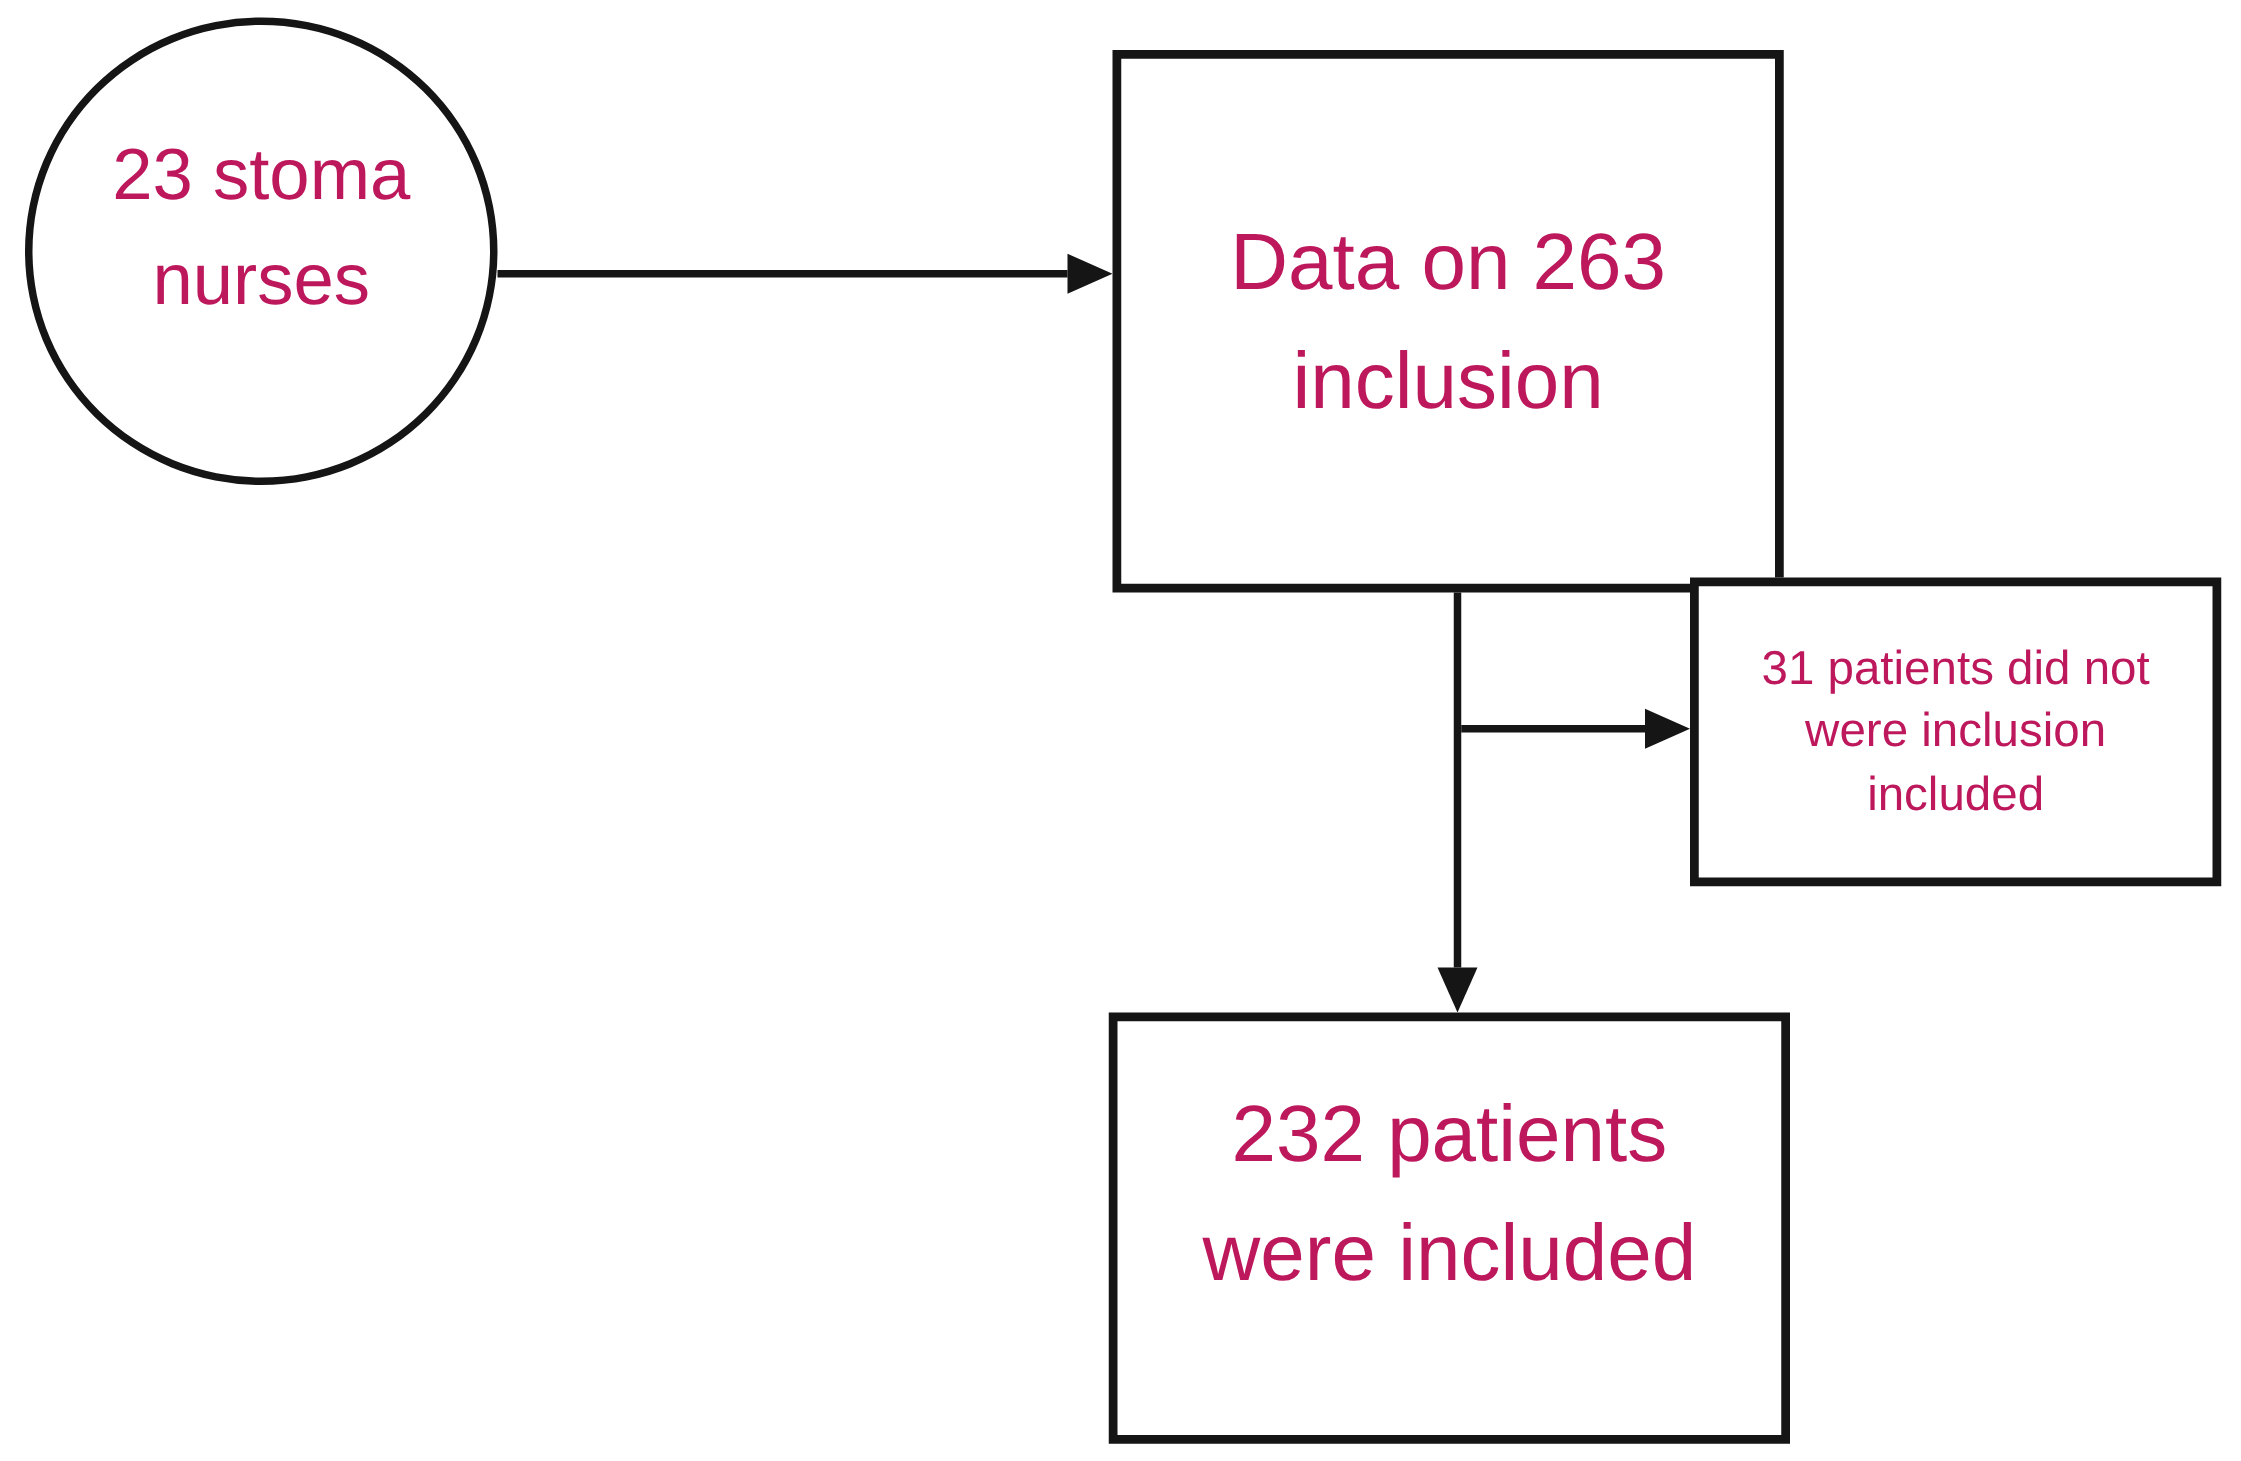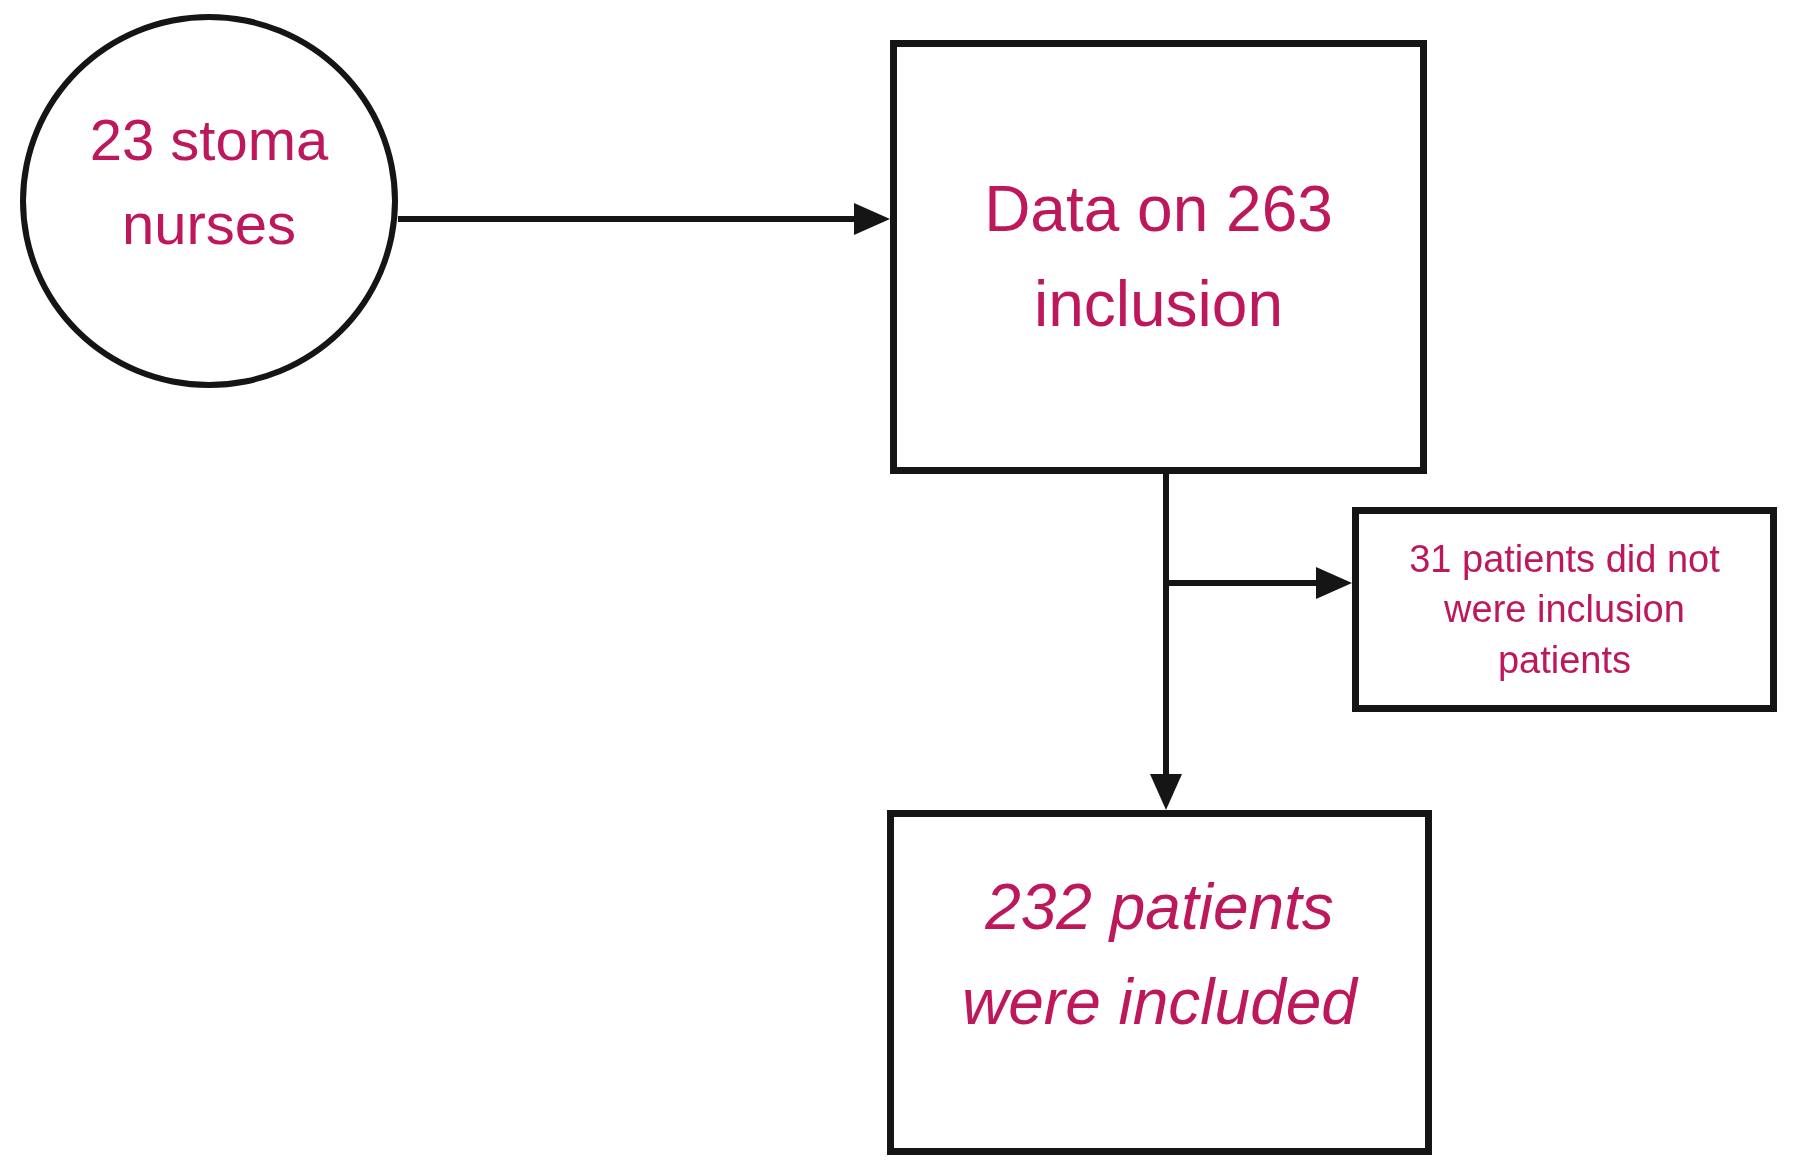--- a/index.html
+++ b/index.html
@@ -51,35 +51,33 @@
     top: 40px;
     width: 537px;
     height: 434px;
     font-size: 64px;
     line-height: 1.48;
   }
   #node-excluded {
     left: 1352px;
     top: 462px;
     width: 425px;
-    height: 205px;
+    height: 247px;
     font-size: 38px;
     line-height: 1.32;
     font-weight: 400;
-    margin-top: 45px;
   }
   #node-included {
     left: 887px;
     top: 810px;
     width: 545px;
     height: 345px;
     font-size: 64px;
     line-height: 1.48;
     padding-bottom: 55px;
-    font-style: italic;
   }
   .arrow-layer {
     position: absolute;
     left: 0;
     top: 0;
     width: 1793px;
     height: 1169px;
     pointer-events: none;
   }
   .arrow-line {
@@ -121,21 +119,21 @@
   </div>
 
   <div class="node shape-rect" id="node-data-patients">
     <span class="line">Data on 263</span>
     <span class="line">inclusion</span>
   </div>
 
   <div class="node shape-rect" id="node-excluded">
     <span class="line">31 patients did not</span>
     <span class="line">were inclusion</span>
-    <span class="line">patients</span>
+    <span class="line">included</span>
   </div>
 
   <div class="node shape-rect" id="node-included">
     <span class="line">232 patients</span>
     <span class="line">were included</span>
   </div>
 
 </div>
 
 </body></html>

